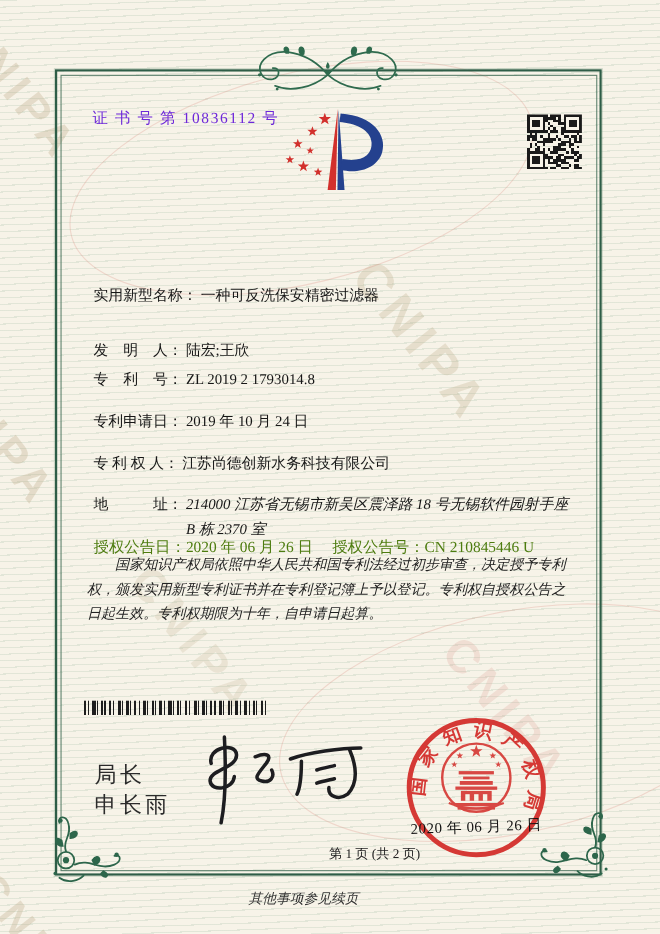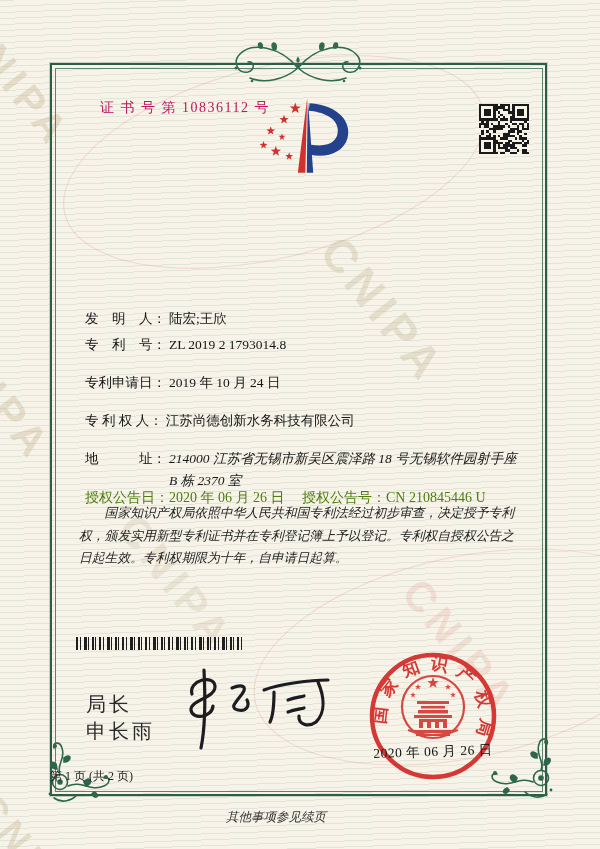--- a/index.html
+++ b/index.html
@@ -18,21 +18,21 @@
   .wm6{left:430px;top:570px;font-size:42px;transform:rotate(52deg);color:rgba(215,140,130,.20);}
   .deco-ellipse{position:absolute;border:1.5px solid rgba(215,130,120,.26);border-radius:50%;z-index:1;}
   .de1{left:58px;top:66px;width:430px;height:190px;transform:rotate(-14deg);}
   .de2{left:250px;top:556px;width:430px;height:200px;transform:rotate(-12deg);}
 
   .frame{position:absolute;left:50px;top:63px;width:497px;height:733px;z-index:2;
          border:2.5px solid #2e5d47;box-sizing:border-box;
          box-shadow:0 0 0 1px rgba(120,155,130,.35);}
   .frame::before{content:"";position:absolute;inset:2.5px;border:1px solid rgba(46,93,71,.75);}
 
-  .cert-no{position:absolute;left:100px;top:99px;z-index:3;font-size:14px;letter-spacing:1.5px;color:#be185d;}
+  .cert-no{position:absolute;left:84px;top:99px;z-index:3;font-size:14px;letter-spacing:1.5px;color:#6d28d9;}
   .logo{position:absolute;left:250px;top:96px;width:108px;height:84px;z-index:3;}
   .qr{position:absolute;left:479px;top:104px;width:50px;height:50px;z-index:3;}
   .title{position:absolute;left:50px;top:180px;width:497px;z-index:3;text-align:center;
          font-size:30px;font-weight:bold;letter-spacing:7px;color:#111;}
 
   .row{position:absolute;left:85px;z-index:3;display:flex;font-size:13.5px;line-height:1.6;color:#161616;}
   .row .lbl{flex:none;white-space:nowrap;}
   .row .val{margin-left:3px;}
   .r0{top:258px}.r1{top:308px}.r2{top:334px}.r3{top:372px}.r4{top:410px}
   .r5{top:448px}.r5 .val{width:352px;font-style:italic;}
@@ -51,21 +51,21 @@
 
   .officer{position:absolute;left:86px;z-index:3;font-family:"Liberation Sans",sans-serif;
            font-size:20px;font-weight:normal;letter-spacing:3px;color:#2b2b2b;}
   .o1{top:691px}.o2{top:718px}
   .signature{position:absolute;left:180px;top:664px;width:160px;height:88px;z-index:3;}
 
   .seal{position:absolute;left:368px;top:650px;width:130px;height:132px;z-index:4;opacity:.96;}
   .seal-date{position:absolute;left:358px;top:743px;width:150px;z-index:5;text-align:center;
              font-size:13.5px;letter-spacing:.5px;color:#111;transform:rotate(-2deg);}
 
-  .page-info{position:absolute;left:50px;top:768px;width:497px;z-index:3;text-align:left;font-size:12px;color:#222;}
+  .page-info{position:absolute;left:50px;top:768px;width:497px;z-index:3;text-align:center;font-size:12px;color:#222;padding-left:42px;}
   .continuation{position:absolute;left:0;top:809px;width:552px;z-index:3;text-align:center;
                 font-size:12.5px;font-style:italic;color:#333;}
 
   .ornament-top{position:absolute;left:218px;top:40px;width:160px;height:50px;z-index:3;}
   .corner-bl{position:absolute;left:24px;top:736px;width:95px;height:80px;z-index:3;}
   .corner-br{position:absolute;left:482px;top:732px;width:95px;height:80px;z-index:3;transform:scaleX(-1);}
 </style>
 </head>
 <body>
 
@@ -272,20 +272,24 @@
         <rect x="2" y="2" width="3" height="3"></rect>
         <rect x="14" y="0" width="7" height="7"></rect>
         <rect fill="#f7f3e8" x="15" y="1" width="5" height="5"></rect>
         <rect x="16" y="2" width="3" height="3"></rect>
         <rect x="0" y="14" width="7" height="7"></rect>
         <rect fill="#f7f3e8" x="1" y="15" width="5" height="5"></rect>
         <rect x="2" y="16" width="3" height="3"></rect>
       </svg></div>
 
 
+  <div class="row r0">
+    <span class="lbl">实用新型名称：</span>
+    <span class="val">一种可反洗保安精密过滤器</span>
+  </div>
   <div class="row r1">
     <span class="lbl">发　明　人：</span>
     <span class="val">陆宏;王欣</span>
   </div>
   <div class="row r2">
     <span class="lbl">专　利　号：</span>
     <span class="val">ZL 2019 2 1793014.8</span>
   </div>
   <div class="row r3">
     <span class="lbl">专利申请日：</span>

